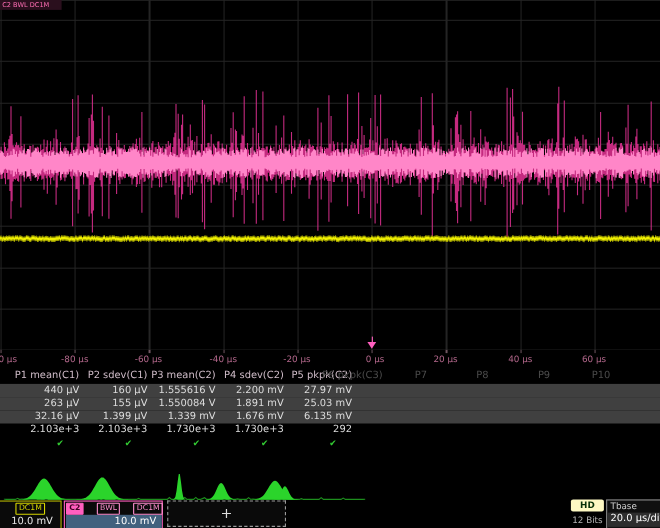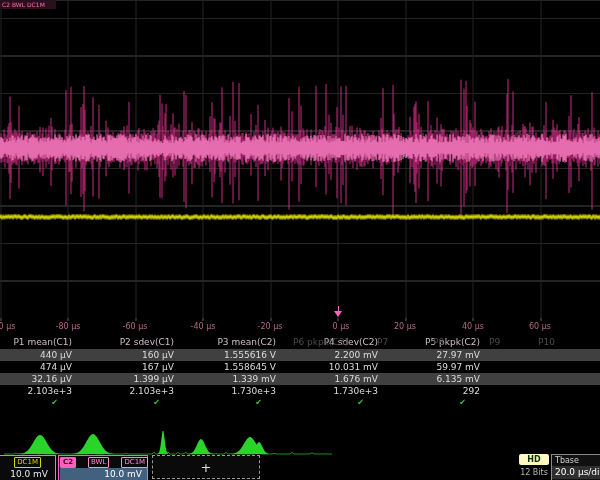--- a/index.html
+++ b/index.html
@@ -27,21 +27,21 @@
   .axis-label{position:absolute;top:4px;transform:translateX(-50%);
         color:#b4688c;font-size:8px;white-space:nowrap;}
   .trig-marker{position:absolute;left:338px;top:-7px;width:0;height:0;transform:translateX(-50%);
         border-left:4px solid transparent;border-right:4px solid transparent;
         border-top:6px solid #ff5fbf;}
   .trig-stem{position:absolute;left:338px;top:-12px;width:1px;height:6px;background:#ff5fbf;}
 
   
   .mtable{position:absolute;left:0;top:336px;width:600px;font-size:9px;color:#dcdcdc;}
   .trow{display:grid;grid-template-columns:repeat(5,62px);padding-left:10px;width:590px;
-        height:12px;line-height:12px;text-align:right;gap:40px;}
+        height:12px;line-height:12px;text-align:right;}
   .trow.head{height:13px;line-height:13px;color:#cfbcc8;}
   .trow.stripe{background:#404040;}
   .trow.checks{height:11px;line-height:11px;color:#33cc33;font-size:8px;}
   .trow.checks span{padding-right:14px;}
   .dim-head{position:absolute;top:1px;color:#4b4b4b;font-size:9px;white-space:nowrap;}
 
   
   .histicons{position:absolute;left:0;top:430px;width:600px;height:26px;}
 
   
@@ -110,26 +110,26 @@
     <span class="dim-head" style="left:489px">P9</span>
     <span class="dim-head" style="left:538px">P10</span>
 
     <div class="trow stripe">
       <span>440 µV</span>
       <span>160 µV</span>
       <span>1.555616 V</span>
       <span>2.200 mV</span>
       <span>27.97 mV</span>
     </div>
-    <div class="trow">
-      <span>474 µV</span>
-      <span>167 µV</span>
-      <span>1.558645 V</span>
-      <span>10.031 mV</span>
-      <span>59.97 mV</span>
+    <div class="trow stripe">
+      <span>263 µV</span>
+      <span>155 µV</span>
+      <span>1.550084 V</span>
+      <span>1.891 mV</span>
+      <span>25.03 mV</span>
     </div>
     <div class="trow stripe">
       <span>32.16 µV</span>
       <span>1.399 µV</span>
       <span>1.339 mV</span>
       <span>1.676 mV</span>
       <span>6.135 mV</span>
     </div>
     <div class="trow">
       <span>2.103e+3</span>

